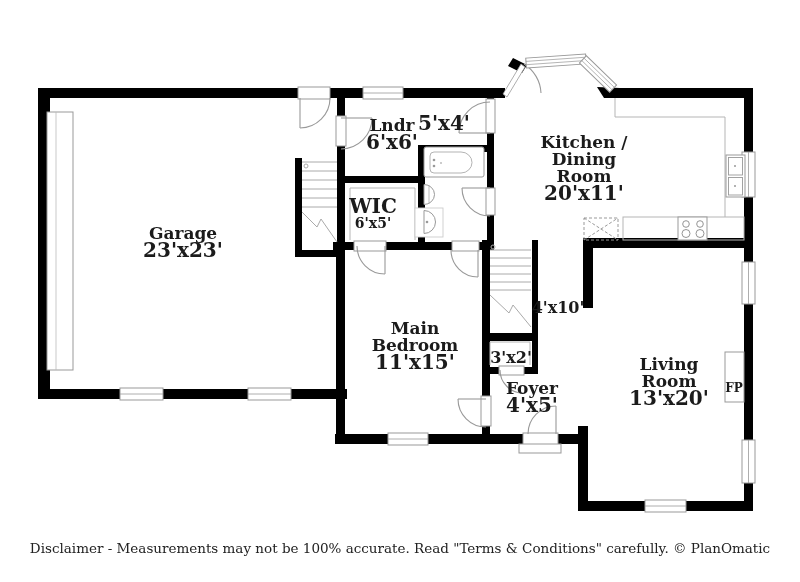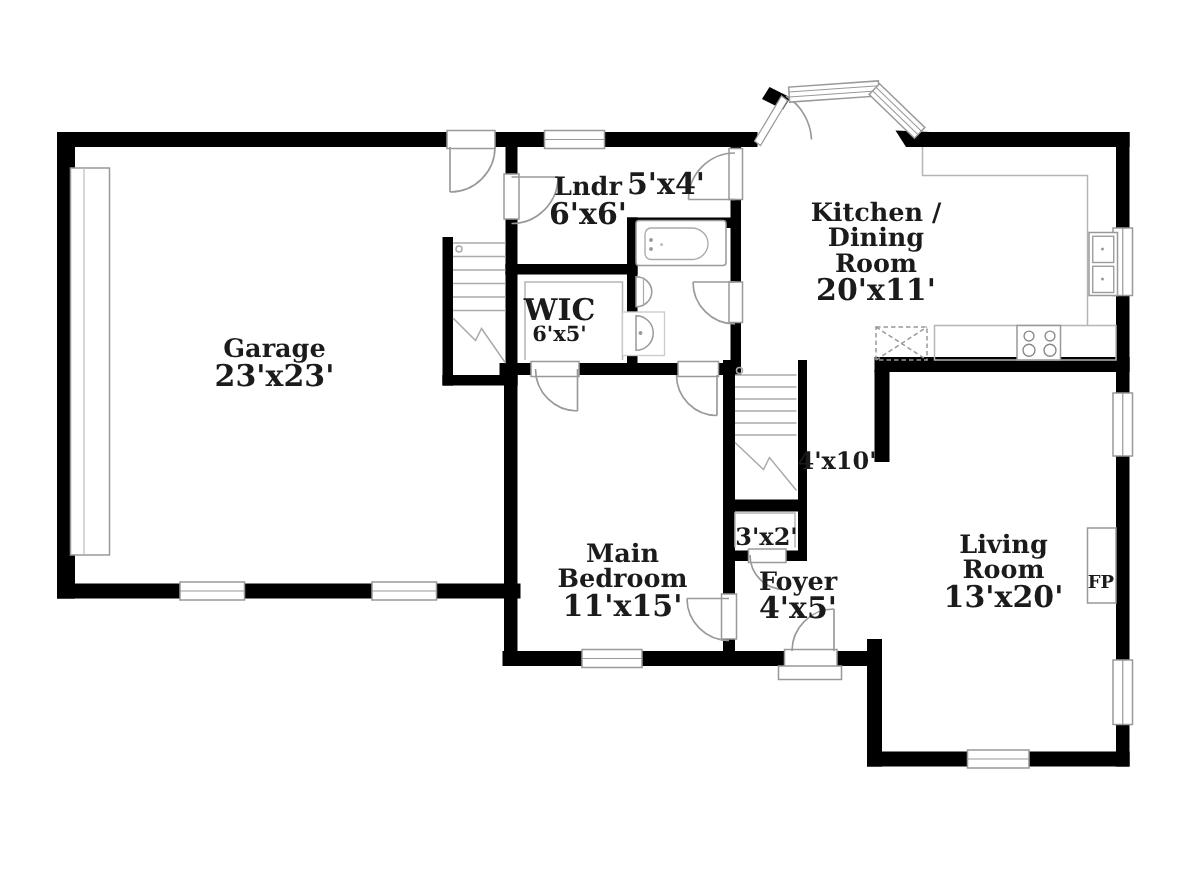--- a/index.html
+++ b/index.html
@@ -239,21 +239,21 @@
     <div class="dims" style="font-size:14px;">6'x5'</div>
   </div>
 
   <div class="label" style="left:584px;top:168px;">
     <div class="nm">Kitchen /</div>
     <div class="nm">Dining</div>
     <div class="nm">Room</div>
     <div class="dims">20'x11'</div>
   </div>
 
-  <div class="label" style="left:415px;top:345px;margin-top:42px;">
+  <div class="label" style="left:415px;top:345px;">
     <div class="nm">Main</div>
     <div class="nm">Bedroom</div>
     <div class="dims">11'x15'</div>
   </div>
 
   <div class="label" style="left:558px;top:307px;">
     <div class="dims sz-md">4'x10'</div>
   </div>
 
   <div class="label" style="left:511px;top:358px;">
@@ -268,14 +268,15 @@
   <div class="label" style="left:669px;top:381px;">
     <div class="nm">Living</div>
     <div class="nm">Room</div>
     <div class="dims">13'x20'</div>
   </div>
 
   <div class="label" style="left:734px;top:378px;">
     <div class="fp-label">FP</div>
   </div>
 
+  <div id="disclaimer">Disclaimer - Measurements may not be 100% accurate. Read "Terms &amp; Conditions" carefully. © PlanOmatic</div>
 
 </div>
 
 </body></html>

